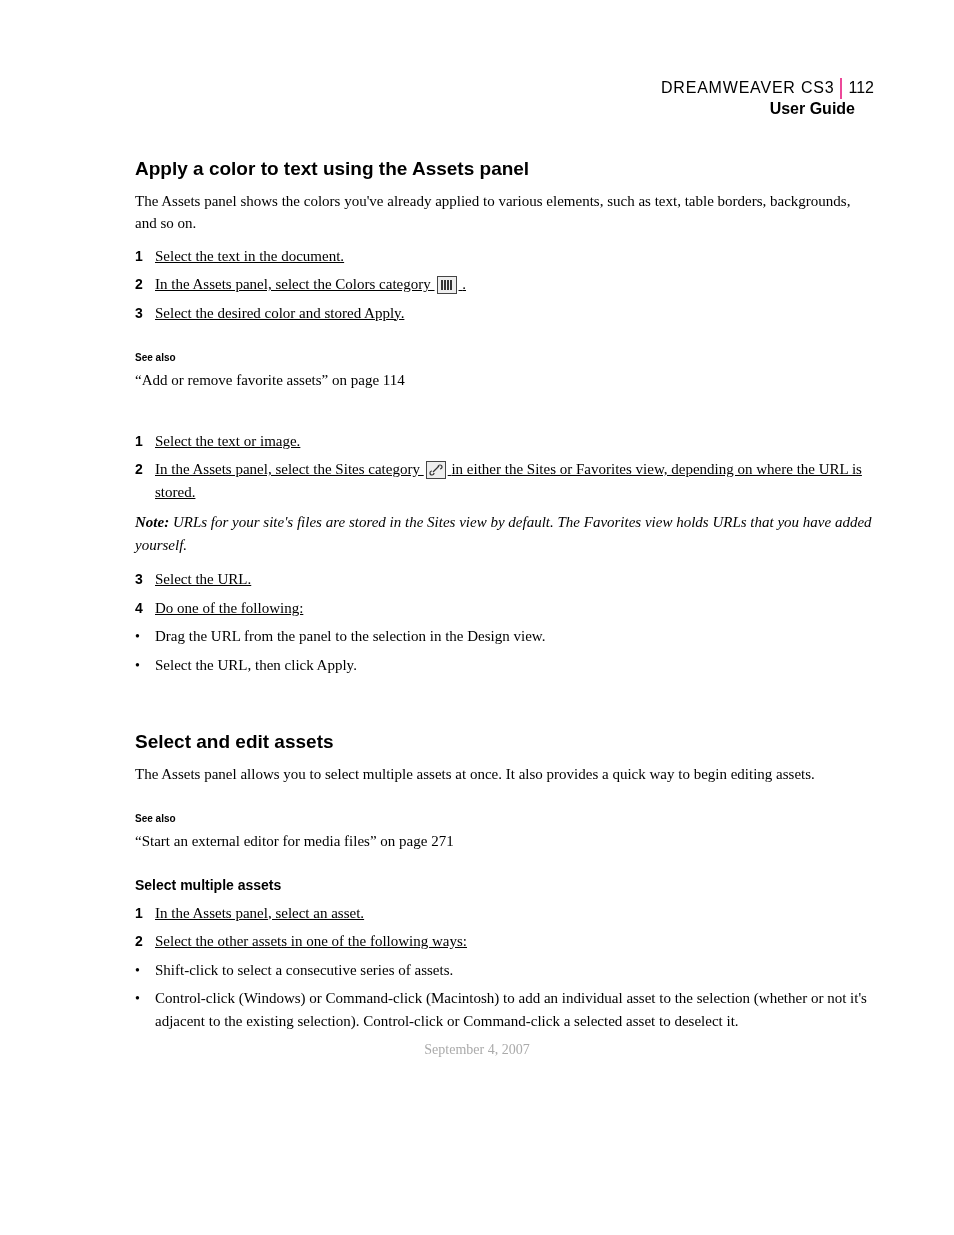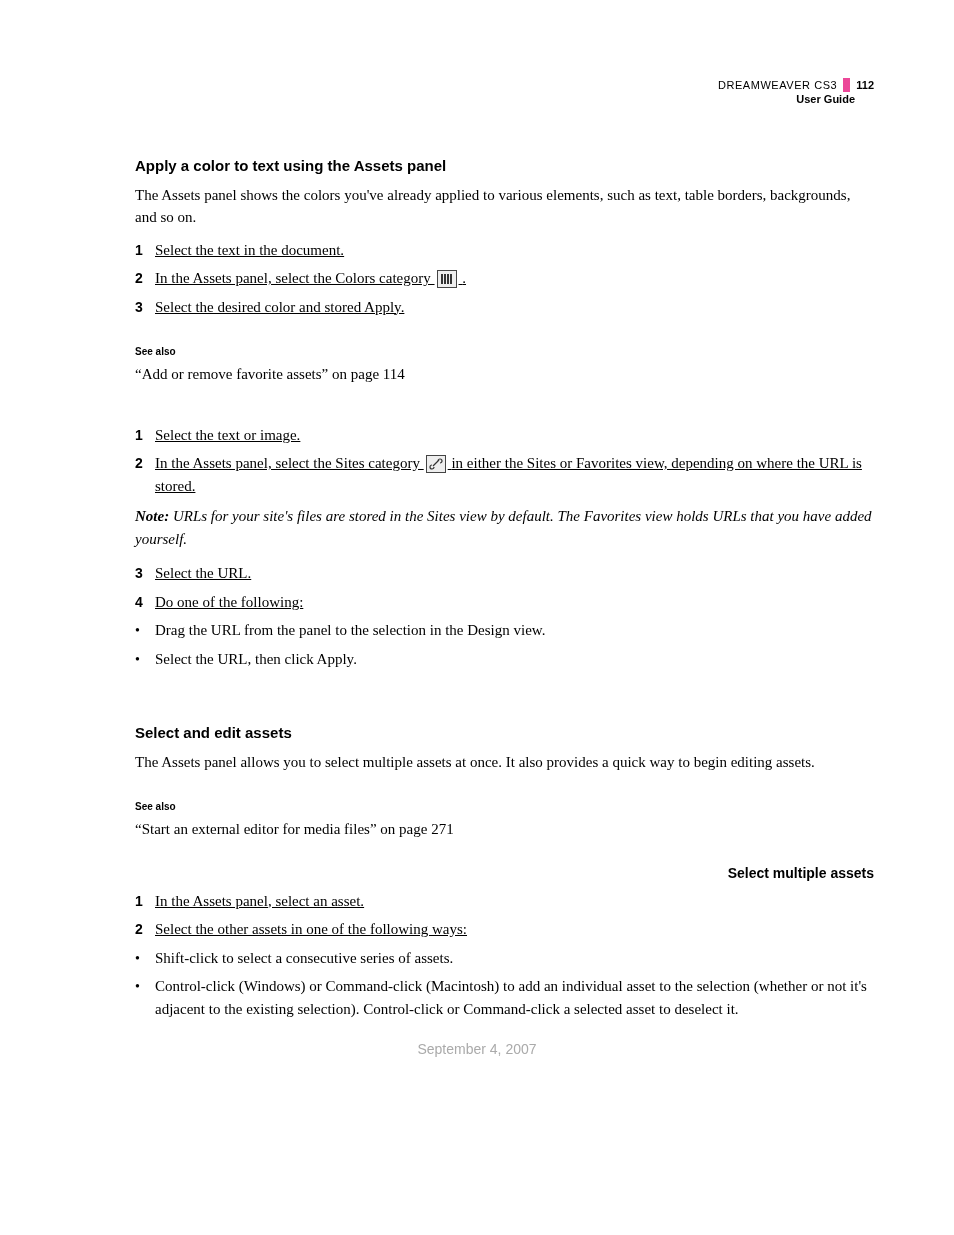--- a/index.html
+++ b/index.html
@@ -17,61 +17,60 @@
     position: relative;
     min-height: 1100px;
     box-sizing: border-box;
   }
   .header-block {
     position: absolute;
     top: 78px;
     right: 80px;
     text-align: right;
     font-family: "Myriad Pro", "Segoe UI", Arial, sans-serif;
-    font-size: 11px;
+    font-size: 16px;
     line-height: 1.3;
   }
   .header-line1 {
     display: inline-flex;
     align-items: center;
   }
   .product-name {
     letter-spacing: 0.05em;
     padding-right: 6px;
   }
   .page-num {
-    font-weight: 700;
+    font-weight: 400;
     padding-left: 6px;
-    border-left: 7px solid #ec4899;
+    border-left: 2px solid #ec4899;
   }
   .header-line2 {
     font-weight: 700;
     padding-right: 19px;
   }
   .content {
     margin-top: 75px;
   }
   h2.topic {
     font-family: "Myriad Pro", "Segoe UI", Arial, sans-serif;
-    font-size: 15px;
+    font-size: 19px;
     font-weight: 700;
     margin: 24px 0 6px 0;
   }
   h3.seealso {
     font-family: "Myriad Pro", "Segoe UI", Arial, sans-serif;
     font-size: 10px;
     font-weight: 700;
     margin: 26px 0 4px 0;
   }
   h4.subhead {
     font-family: "Myriad Pro", "Segoe UI", Arial, sans-serif;
     font-size: 14px;
     font-weight: 700;
     margin: 22px 0 4px 0;
-    text-align: right;
   }
   p.body {
     margin: 0 0 10px 0;
   }
   p.ref {
     margin: 0 0 10px 0;
   }
   .step {
     display: flex;
     align-items: baseline;
@@ -128,21 +127,21 @@
   .section-gap {
     height: 22px;
   }
   .footer-date {
     position: absolute;
     bottom: 40px;
     left: 0;
     right: 0;
     text-align: center;
     color: #aaa;
-    font-family: Liberation Sans, sans-serif;
+    font-family: Liberation Serif, serif;
     font-size: 14px;
   }
 </style>
 </head>
 <body>
 
 <div class="page">
 
   <div class="header-block">
     <div class="header-line1">

